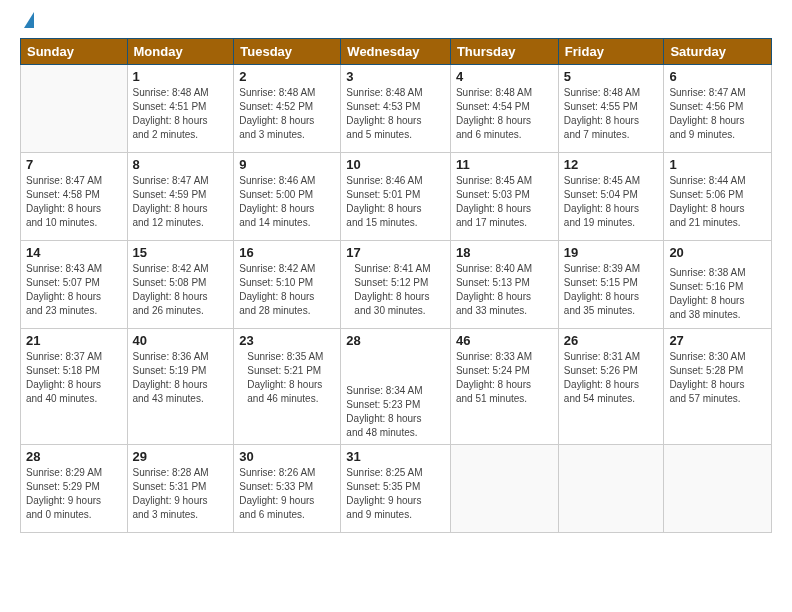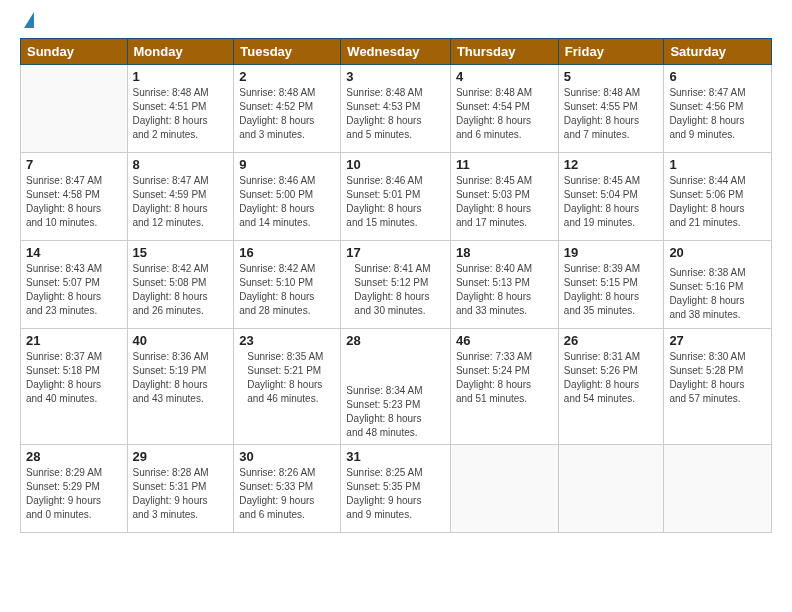--- a/index.html
+++ b/index.html
@@ -300,21 +300,21 @@
           </td>
           <td>
             <span class="day-num">28</span>
             <div class="day-info" style="white-space: pre-line; margin-top: 36px;">Sunrise: 8:34 AM
 Sunset: 5:23 PM
 Daylight: 8 hours
 and 48 minutes.</div>
           </td>
           <td>
             <span class="day-num">46</span>
-            <div class="day-info" style="white-space: pre-line;">Sunrise: 7:33 AM
+            <div class="day-info" style="white-space: pre-line;">Sunrise: 8:33 AM
 Sunset: 5:24 PM
 Daylight: 8 hours
 and 51 minutes.</div>
           </td>
           <td>
             <span class="day-num">26</span>
             <div class="day-info" style="white-space: pre-line;">Sunrise: 8:31 AM
 Sunset: 5:26 PM
 Daylight: 8 hours
 and 54 minutes.</div>

